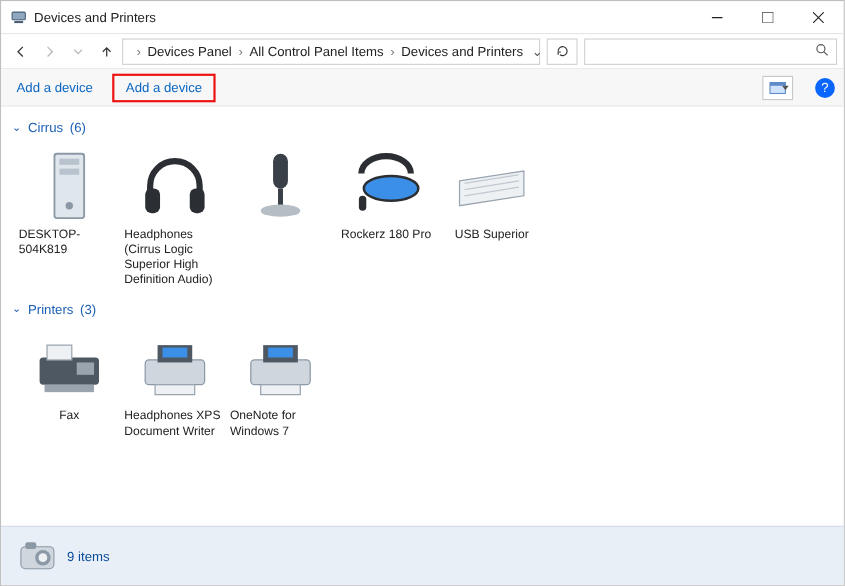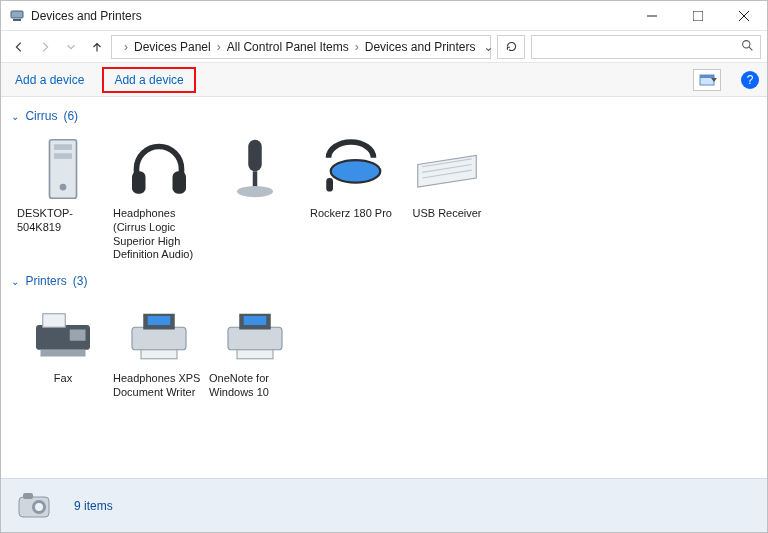--- a/index.html
+++ b/index.html
@@ -39,21 +39,21 @@
   
   .content { flex: 1; overflow: auto; padding: 6px 8px 0 8px; background: #fff; }
   .group-header { color: #1a5fb4; font-size: 12px; padding: 6px 2px 4px 2px; display: flex; align-items: center; gap: 6px; }
   .group-header .disc { color: #1a5fb4; font-size: 10px; }
   .group-grid { display: flex; flex-wrap: wrap; gap: 0 0; padding-left: 6px; }
   .dev { width: 96px; display: flex; flex-direction: column; align-items: center; text-align: left; padding: 6px 2px; }
   .dev .icon { width: 72px; height: 72px; display: flex; align-items: center; justify-content: center; }
   .dev .label { font-size: 11px; line-height: 1.25; margin-top: 2px; word-break: break-word; }
 
   
-  .status { height: 54px; background: #e9eff7; border-top: 1px solid #d4dce8; display: flex; align-items: center; padding: 0 14px; gap: 19px; }
+  .status { height: 54px; background: #e9eff7; border-top: 1px solid #d4dce8; display: flex; align-items: center; padding: 0 14px; gap: 6px; }
   .status .cam-icon { width: 40px; height: 34px; }
   .status .count { color: #0a4b99; font-size: 12px; }
 </style>
 </head>
 <body>
 
 <div class="titlebar">
   <span class="t-icon">
     <svg viewBox="0 0 16 16">
         <rect x="2" y="3" width="12" height="7" rx="1" fill="#8fa7bf" stroke="#4a5f78"></rect>
@@ -208,21 +208,21 @@
       <span class="icon">
         <svg viewBox="0 0 64 64">
             <path d="M6 28 L58 20 L58 40 L6 48 Z" fill="#eef1f4" stroke="#9aa4af"></path>
             <g stroke="#c0c8d0" stroke-width="1">
               <path d="M10 30 L54 23"></path>
               <path d="M10 35 L54 28"></path>
               <path d="M10 40 L54 33"></path>
             </g>
           </svg>
       </span>
-      <span class="label">USB Receiver</span>
+      <span class="label">USB Superior</span>
     </div>
 
   </div>
 
   <div class="group-header">
     <span class="disc">⌄</span>
     <span>Printers</span>
     <span>(3)</span>
   </div>
   <div class="group-grid">
@@ -253,21 +253,21 @@
 
     <div class="dev">
       <span class="icon">
         <svg viewBox="0 0 64 64">
             <rect x="8" y="26" width="48" height="20" rx="3" fill="#cfd6dd" stroke="#8b98a5"></rect>
             <rect x="18" y="14" width="28" height="14" fill="#4e5863"></rect>
             <rect x="22" y="16" width="20" height="8" fill="#3b8fe6"></rect>
             <rect x="16" y="46" width="32" height="8" fill="#eef1f4" stroke="#9aa4af"></rect>
           </svg>
       </span>
-      <span class="label">OneNote for Windows 10</span>
+      <span class="label">OneNote for Windows 7</span>
     </div>
   </div>
 
 </div>
 
 <div class="status">
   <span class="cam-icon">
     <svg viewBox="0 0 40 34">
         <rect x="4" y="8" width="30" height="20" rx="4" fill="#cfd6dd" stroke="#8b98a5"></rect>
         <circle cx="24" cy="18" r="7" fill="#8b98a5"></circle>

